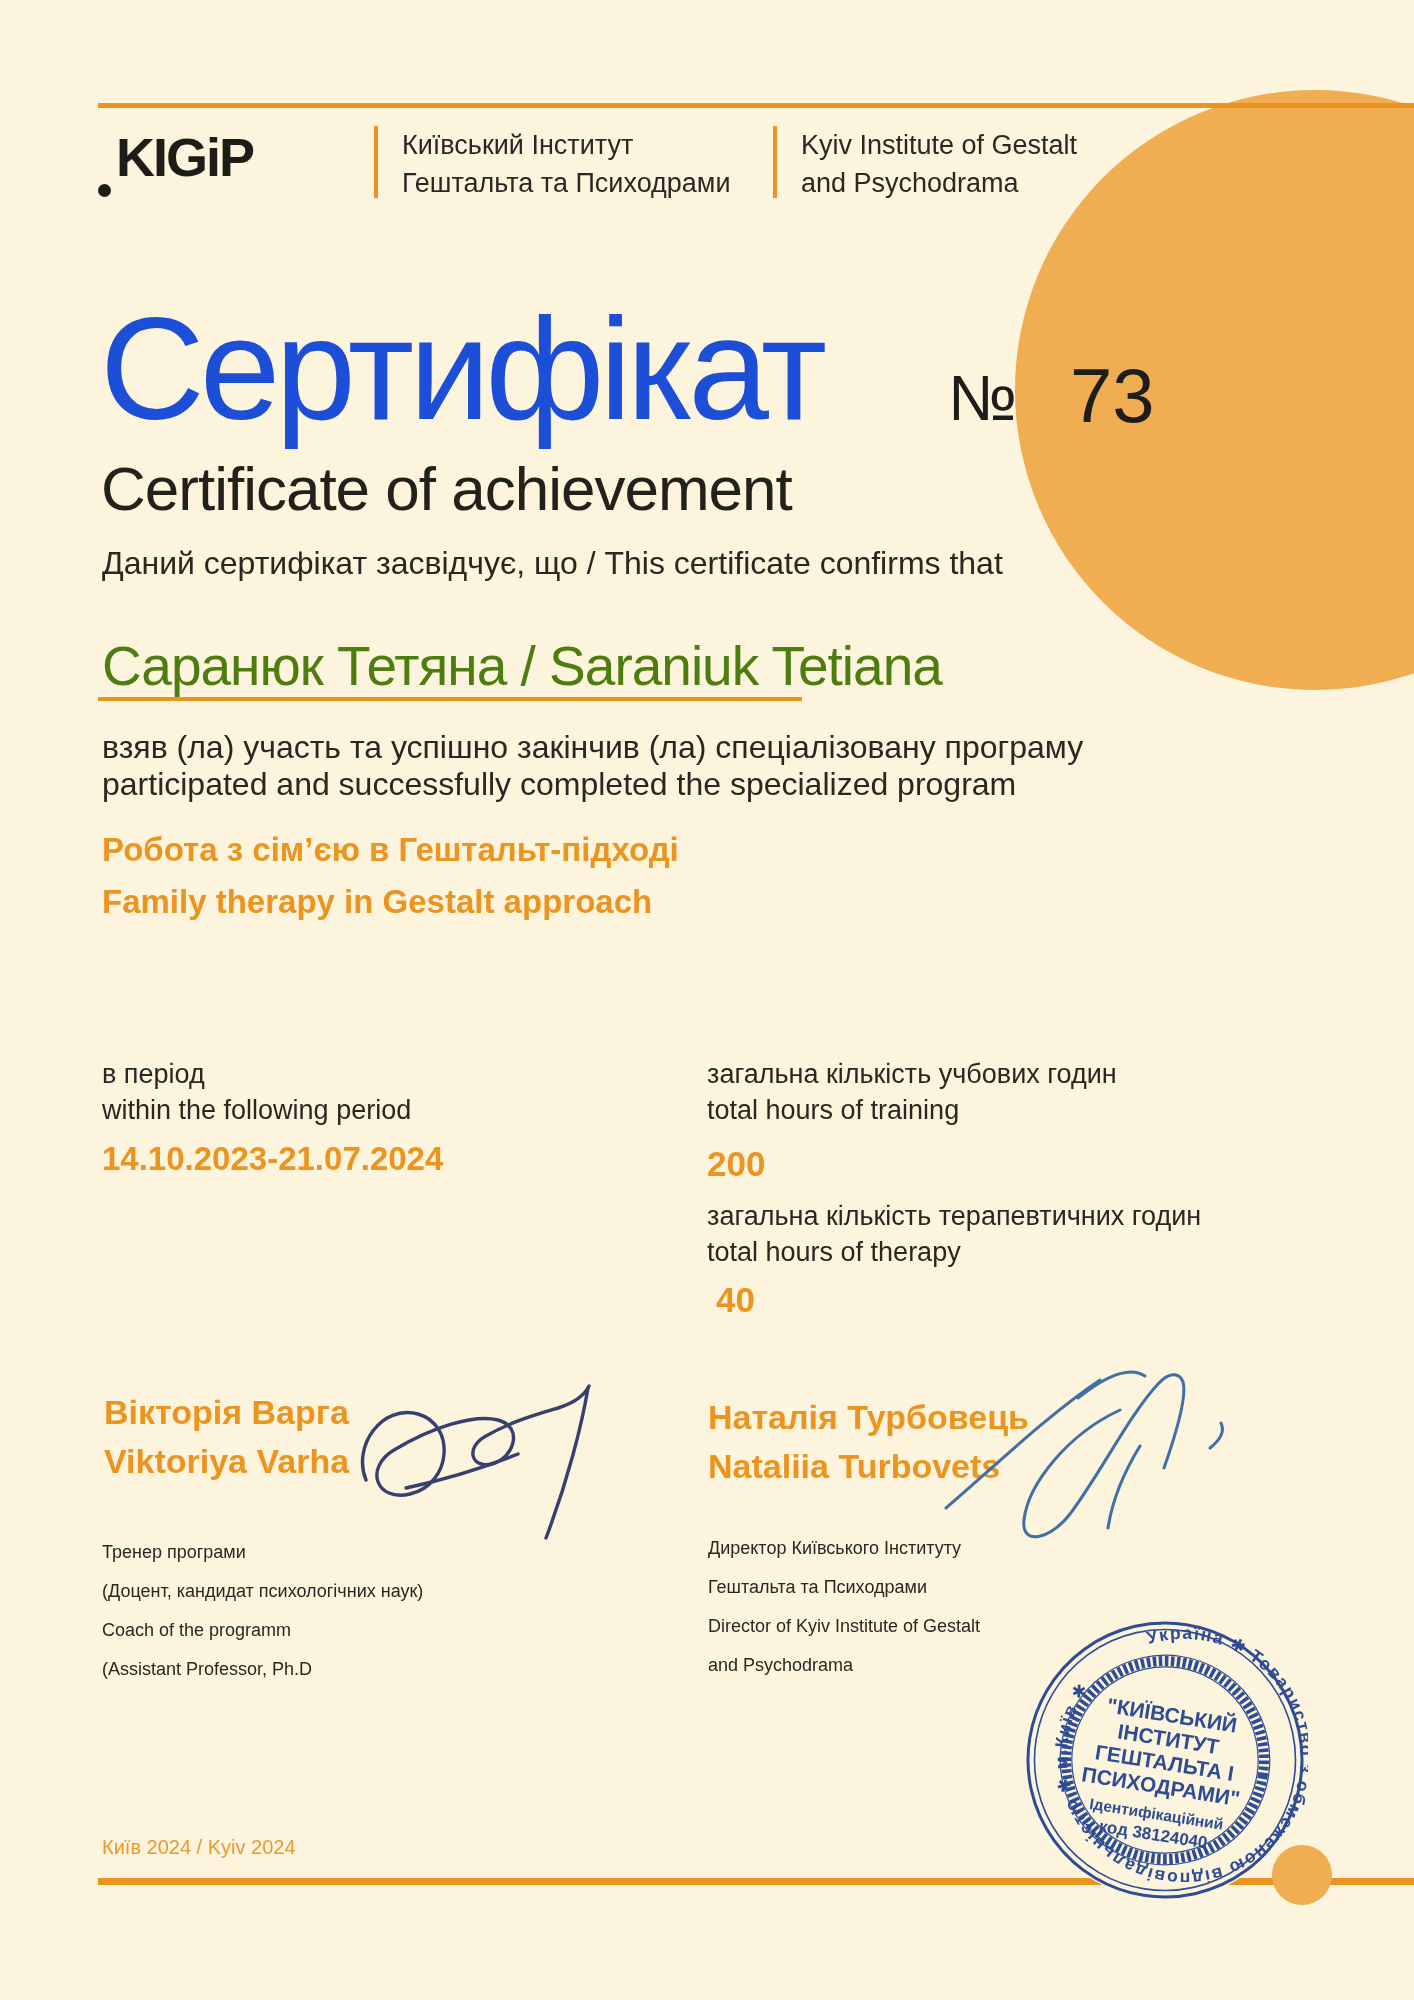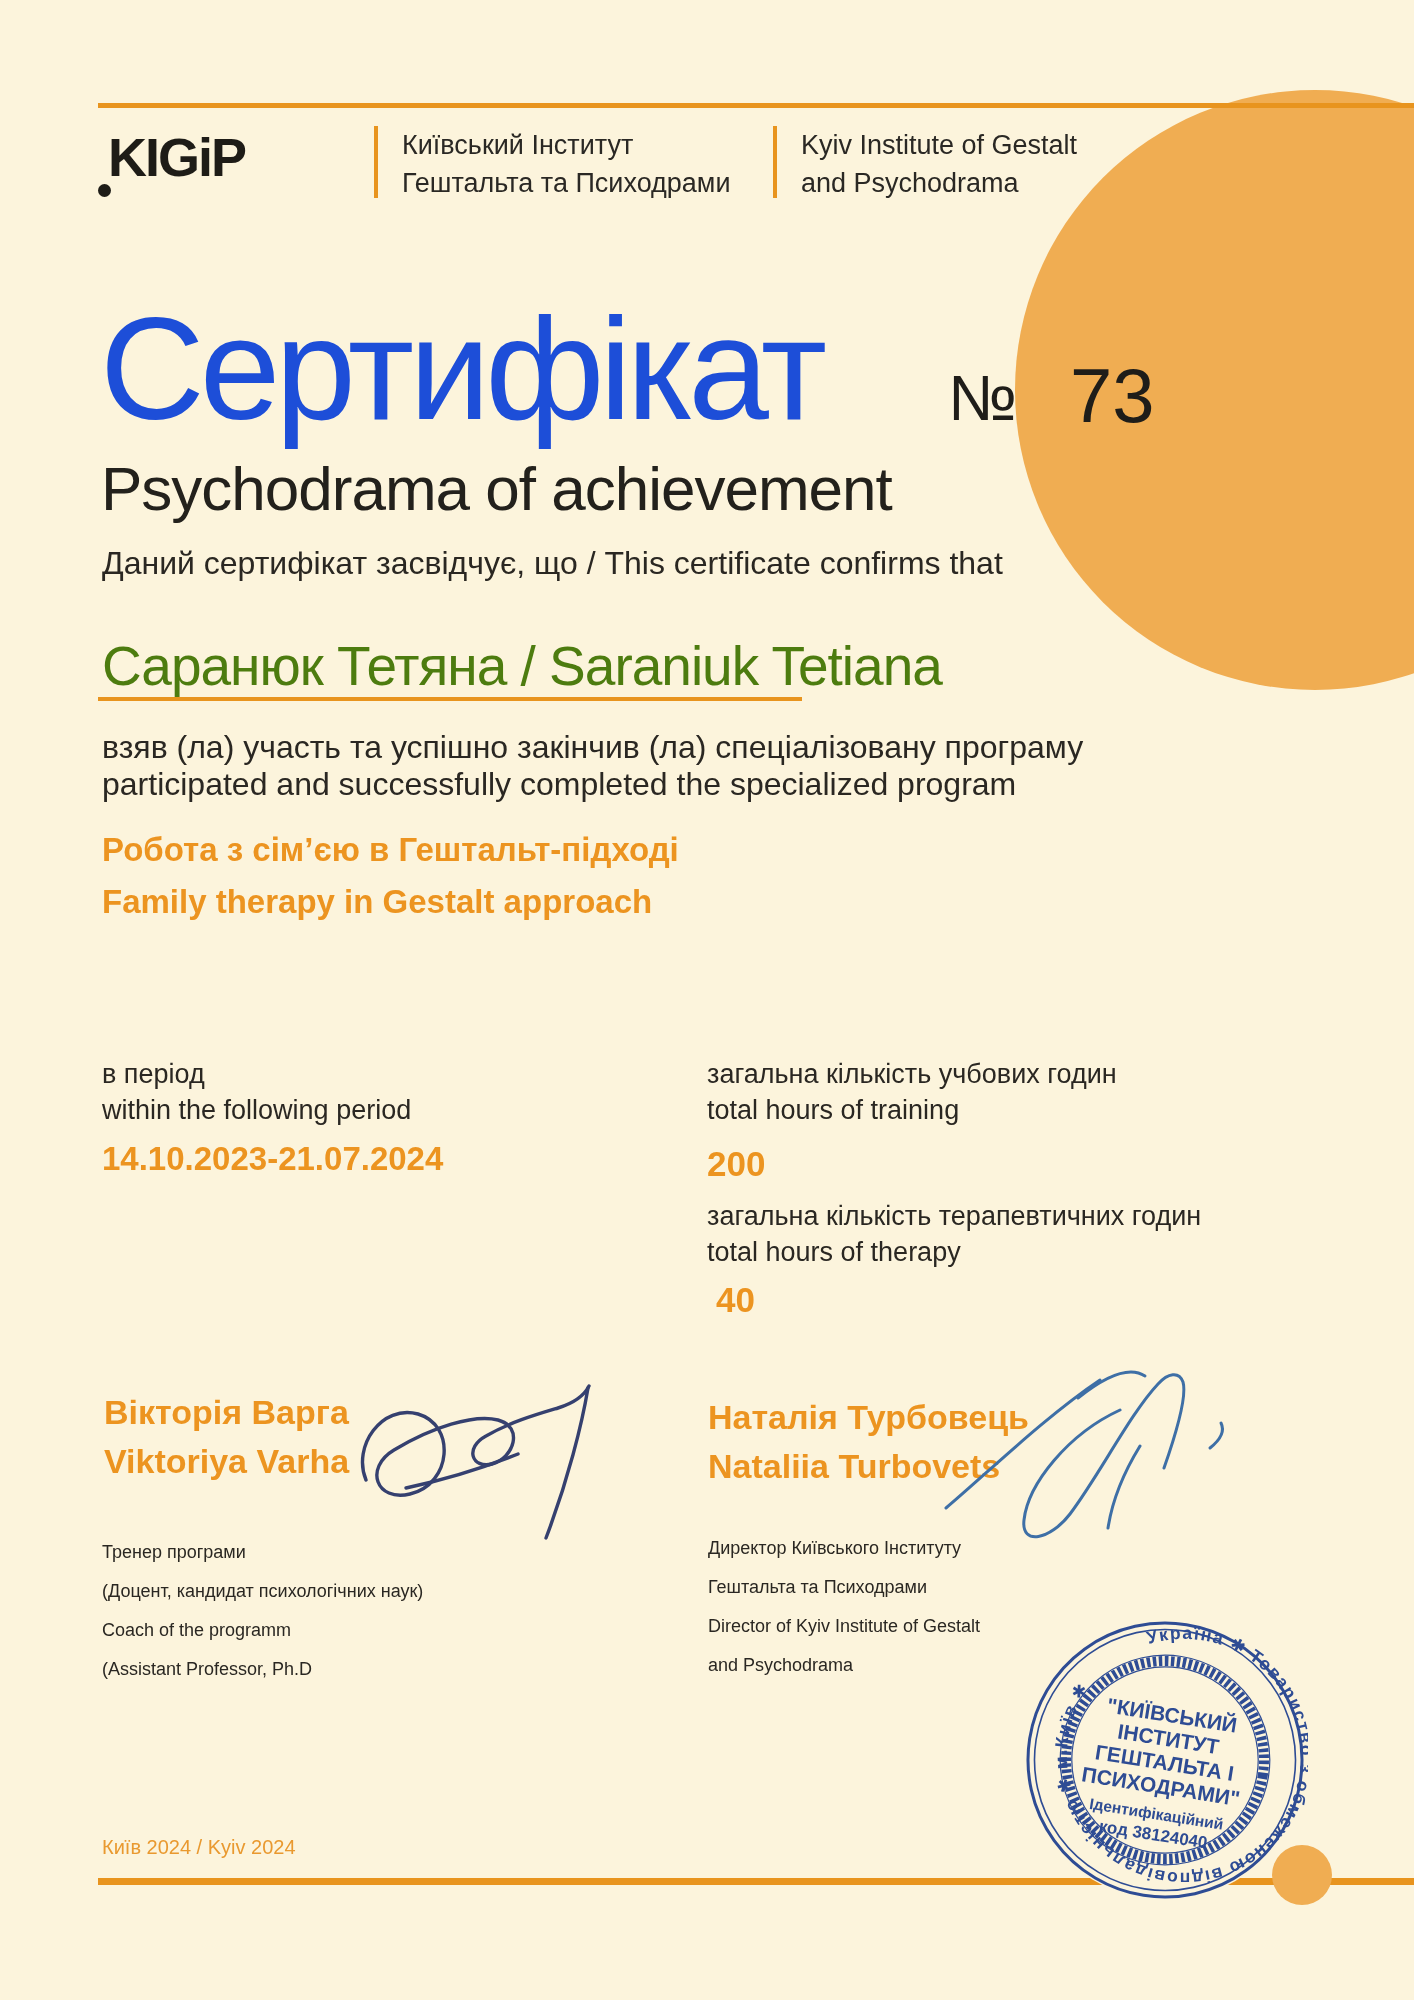--- a/index.html
+++ b/index.html
@@ -33,41 +33,41 @@
 <body>
 
 <div class="page">
 
   <div class="big-circle"></div>
 
   <div class="rule z2" style="left:98px;top:103px;width:1316px;height:5px;"></div>
 
   <div class="abs z4" style="left:98px;top:126px;width:180px;height:76px;">
     <div class="logo-dot"></div>
-    <span class="logo-text" style="position:absolute;left:10px;top:0;">KIGiP</span>
+    <span class="logo-text" style="position:absolute;left:18px;top:0;">KIGiP</span>
   </div>
 
   <div class="vdiv z4" style="left:374px;top:126px;height:72px;"></div>
   <div class="abs hdr z4" style="left:402px;top:126px;">
     <div>Київський Інститут</div>
     <div>Гештальта та Психодрами</div>
   </div>
 
   <div class="vdiv z4" style="left:773px;top:126px;height:72px;"></div>
   <div class="abs hdr z4" style="left:801px;top:126px;">
     <div>Kyiv Institute of Gestalt</div>
     <div>and Psychodrama</div>
   </div>
 
   <div class="abs title-main z4" style="left:100px;top:297px;">Сертифікат</div>
 
   <div class="abs num z4" style="left:948px;top:366px;font-size:64px;">№</div>
   <div class="abs num z4" style="left:1070px;top:358px;font-size:76px;">73</div>
 
-  <div class="abs title-sub z4" style="left:101px;top:458px;">Psychodrama of achievement</div>
+  <div class="abs title-sub z4" style="left:101px;top:458px;">Certificate of achievement</div>
 
   <div class="abs body-sm z4" style="left:102px;top:545px;">Даний сертифікат засвідчує, що / This certificate confirms that</div>
 
   <div class="abs name z4" style="left:102px;top:634px;">Саранюк Тетяна / Saraniuk Tetiana</div>
   <div class="rule z2" style="left:98px;top:697px;width:704px;height:4px;"></div>
 
   <div class="abs body-sm z4" style="left:102px;top:729px;">
     <div>взяв (ла) участь та успішно закінчив (ла) спеціалізовану програму</div>
     <div>participated and successfully completed the specialized program</div>
   </div>

